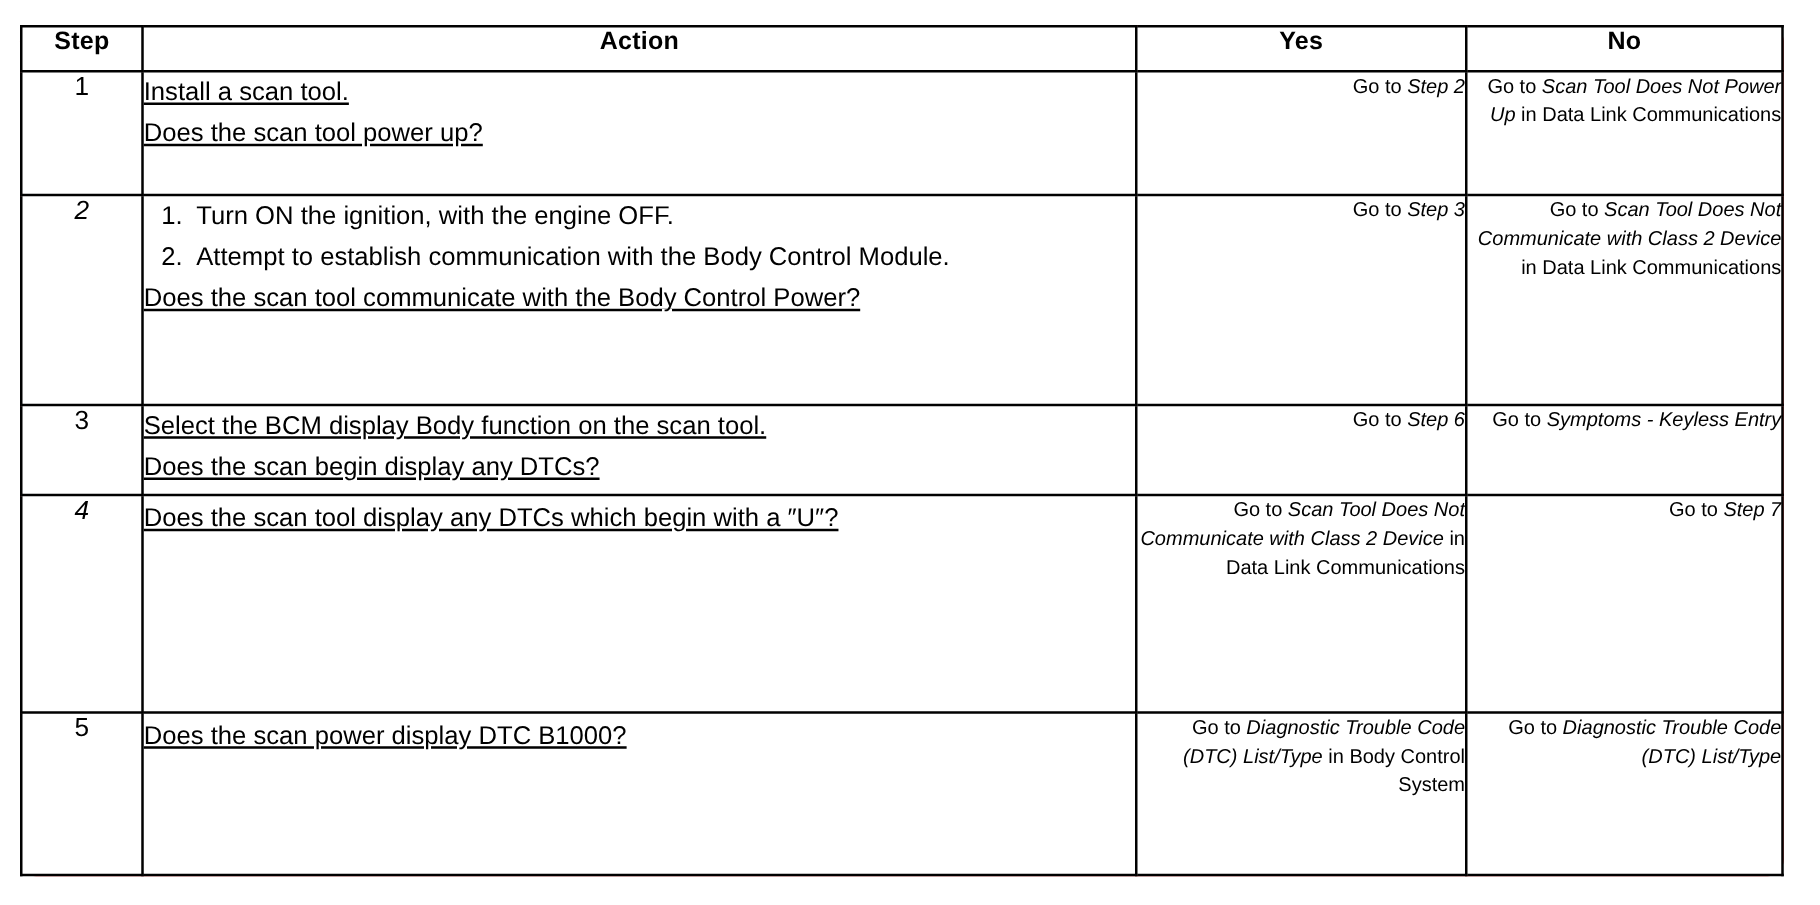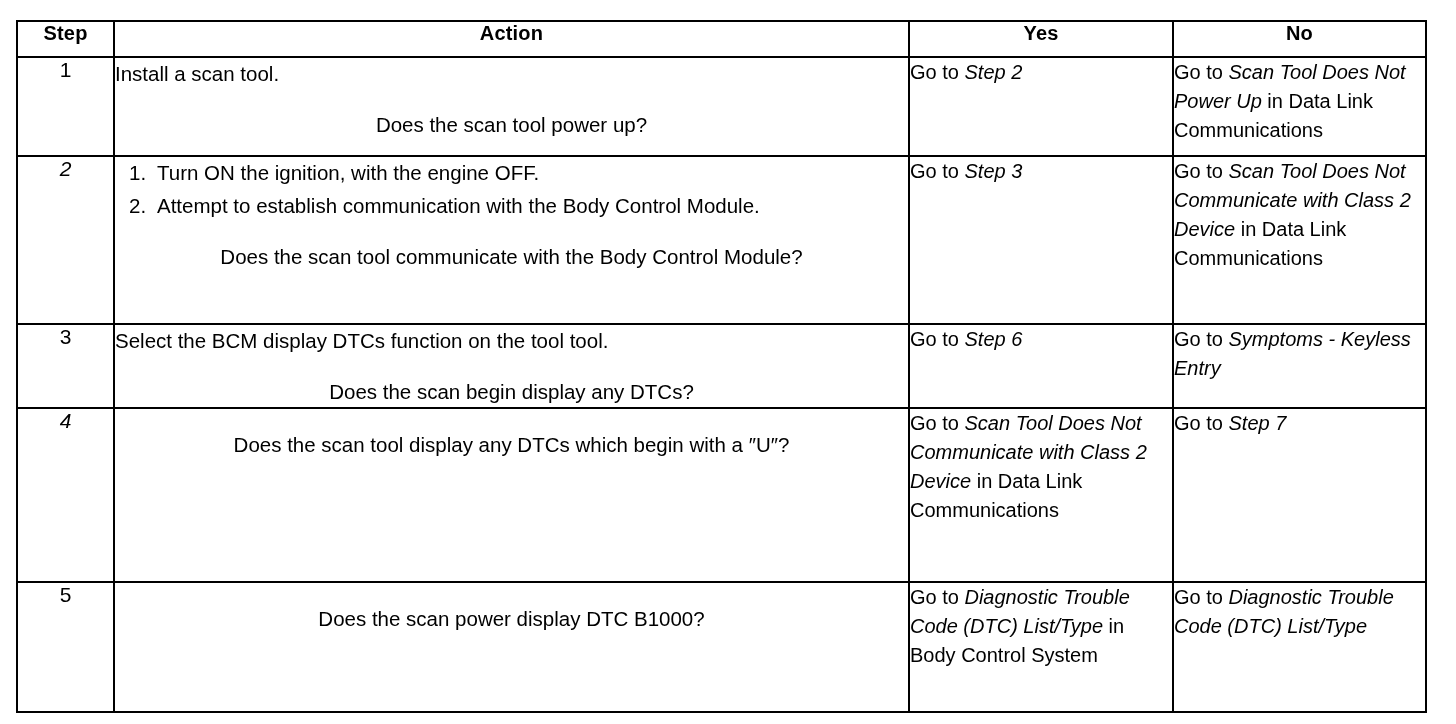--- a/index.html
+++ b/index.html
@@ -62,44 +62,44 @@
     font-size: 21px;
   }
   td.step.ital { font-style: italic; }
 
   
   td.action {
     padding: 8px 10px 6px 14px;
     font-size: 20.5px;
     line-height: 1.52;
   }
-  td.action .line { white-space: normal; }
+  td.action .line { white-space: normal; text-decoration: underline; }
   td.action .numlist {
     margin: 0 0 0 0;
     padding: 0;
     list-style: none;
   }
   td.action .numlist li {
     position: relative;
     padding-left: 42px;
     margin-bottom: 2px;
   }
   td.action .numlist li .marker {
     position: absolute;
     left: 14px;
     top: 0;
   }
-  td.action .q { margin-top: 20px; text-align: center; }
+  td.action .q { margin-top: 2px; }
 
   
   td.res {
-    text-align: left;
+    text-align: right;
     vertical-align: bottom;
     padding: 6px 6px 7px 6px;
-    font-size: 20px;
+    font-size: 16px;
     line-height: 1.45;
   }
   td.res.topal { vertical-align: top; }
   td.res em { font-style: italic; }
 </style>
 </head>
 <body>
 
 <div id="sheet">
   <table class="diag">
@@ -127,29 +127,29 @@
           <td class="res"><span>Go to <em>Step 2</em></span></td>
           <td class="res topal"><span>Go to <em>Scan Tool Does Not Power Up</em> in Data Link Communications</span></td>
         </tr>
         <tr style="height: 168px;">
           <td class="step ital">2</td>
           <td class="action">
             <ul class="numlist">
               <li><span class="marker">1.</span>Turn ON the ignition, with the engine OFF.</li>
               <li><span class="marker">2.</span>Attempt to establish communication with the Body Control Module.</li>
             </ul>
-            <div class="line q">Does the scan tool communicate with the Body Control Module?</div>
+            <div class="line q">Does the scan tool communicate with the Body Control Power?</div>
           </td>
           <td class="res"><span>Go to <em>Step 3</em></span></td>
           <td class="res topal"><span>Go to <em>Scan Tool Does Not Communicate with Class 2 Device</em> in Data Link Communications</span></td>
         </tr>
         <tr style="height: 72px;">
           <td class="step">3</td>
           <td class="action">
-            <div class="line">Select the BCM display DTCs function on the tool tool.</div>
+            <div class="line">Select the BCM display Body function on the scan tool.</div>
             <div class="line q">Does the scan begin display any DTCs?</div>
           </td>
           <td class="res"><span>Go to <em>Step 6</em></span></td>
           <td class="res"><span>Go to <em>Symptoms - Keyless Entry</em></span></td>
         </tr>
         <tr style="height: 174px;">
           <td class="step ital">4</td>
           <td class="action">
             <div class="line q">Does the scan tool display any DTCs which begin with a ″U″?</div>
           </td>

